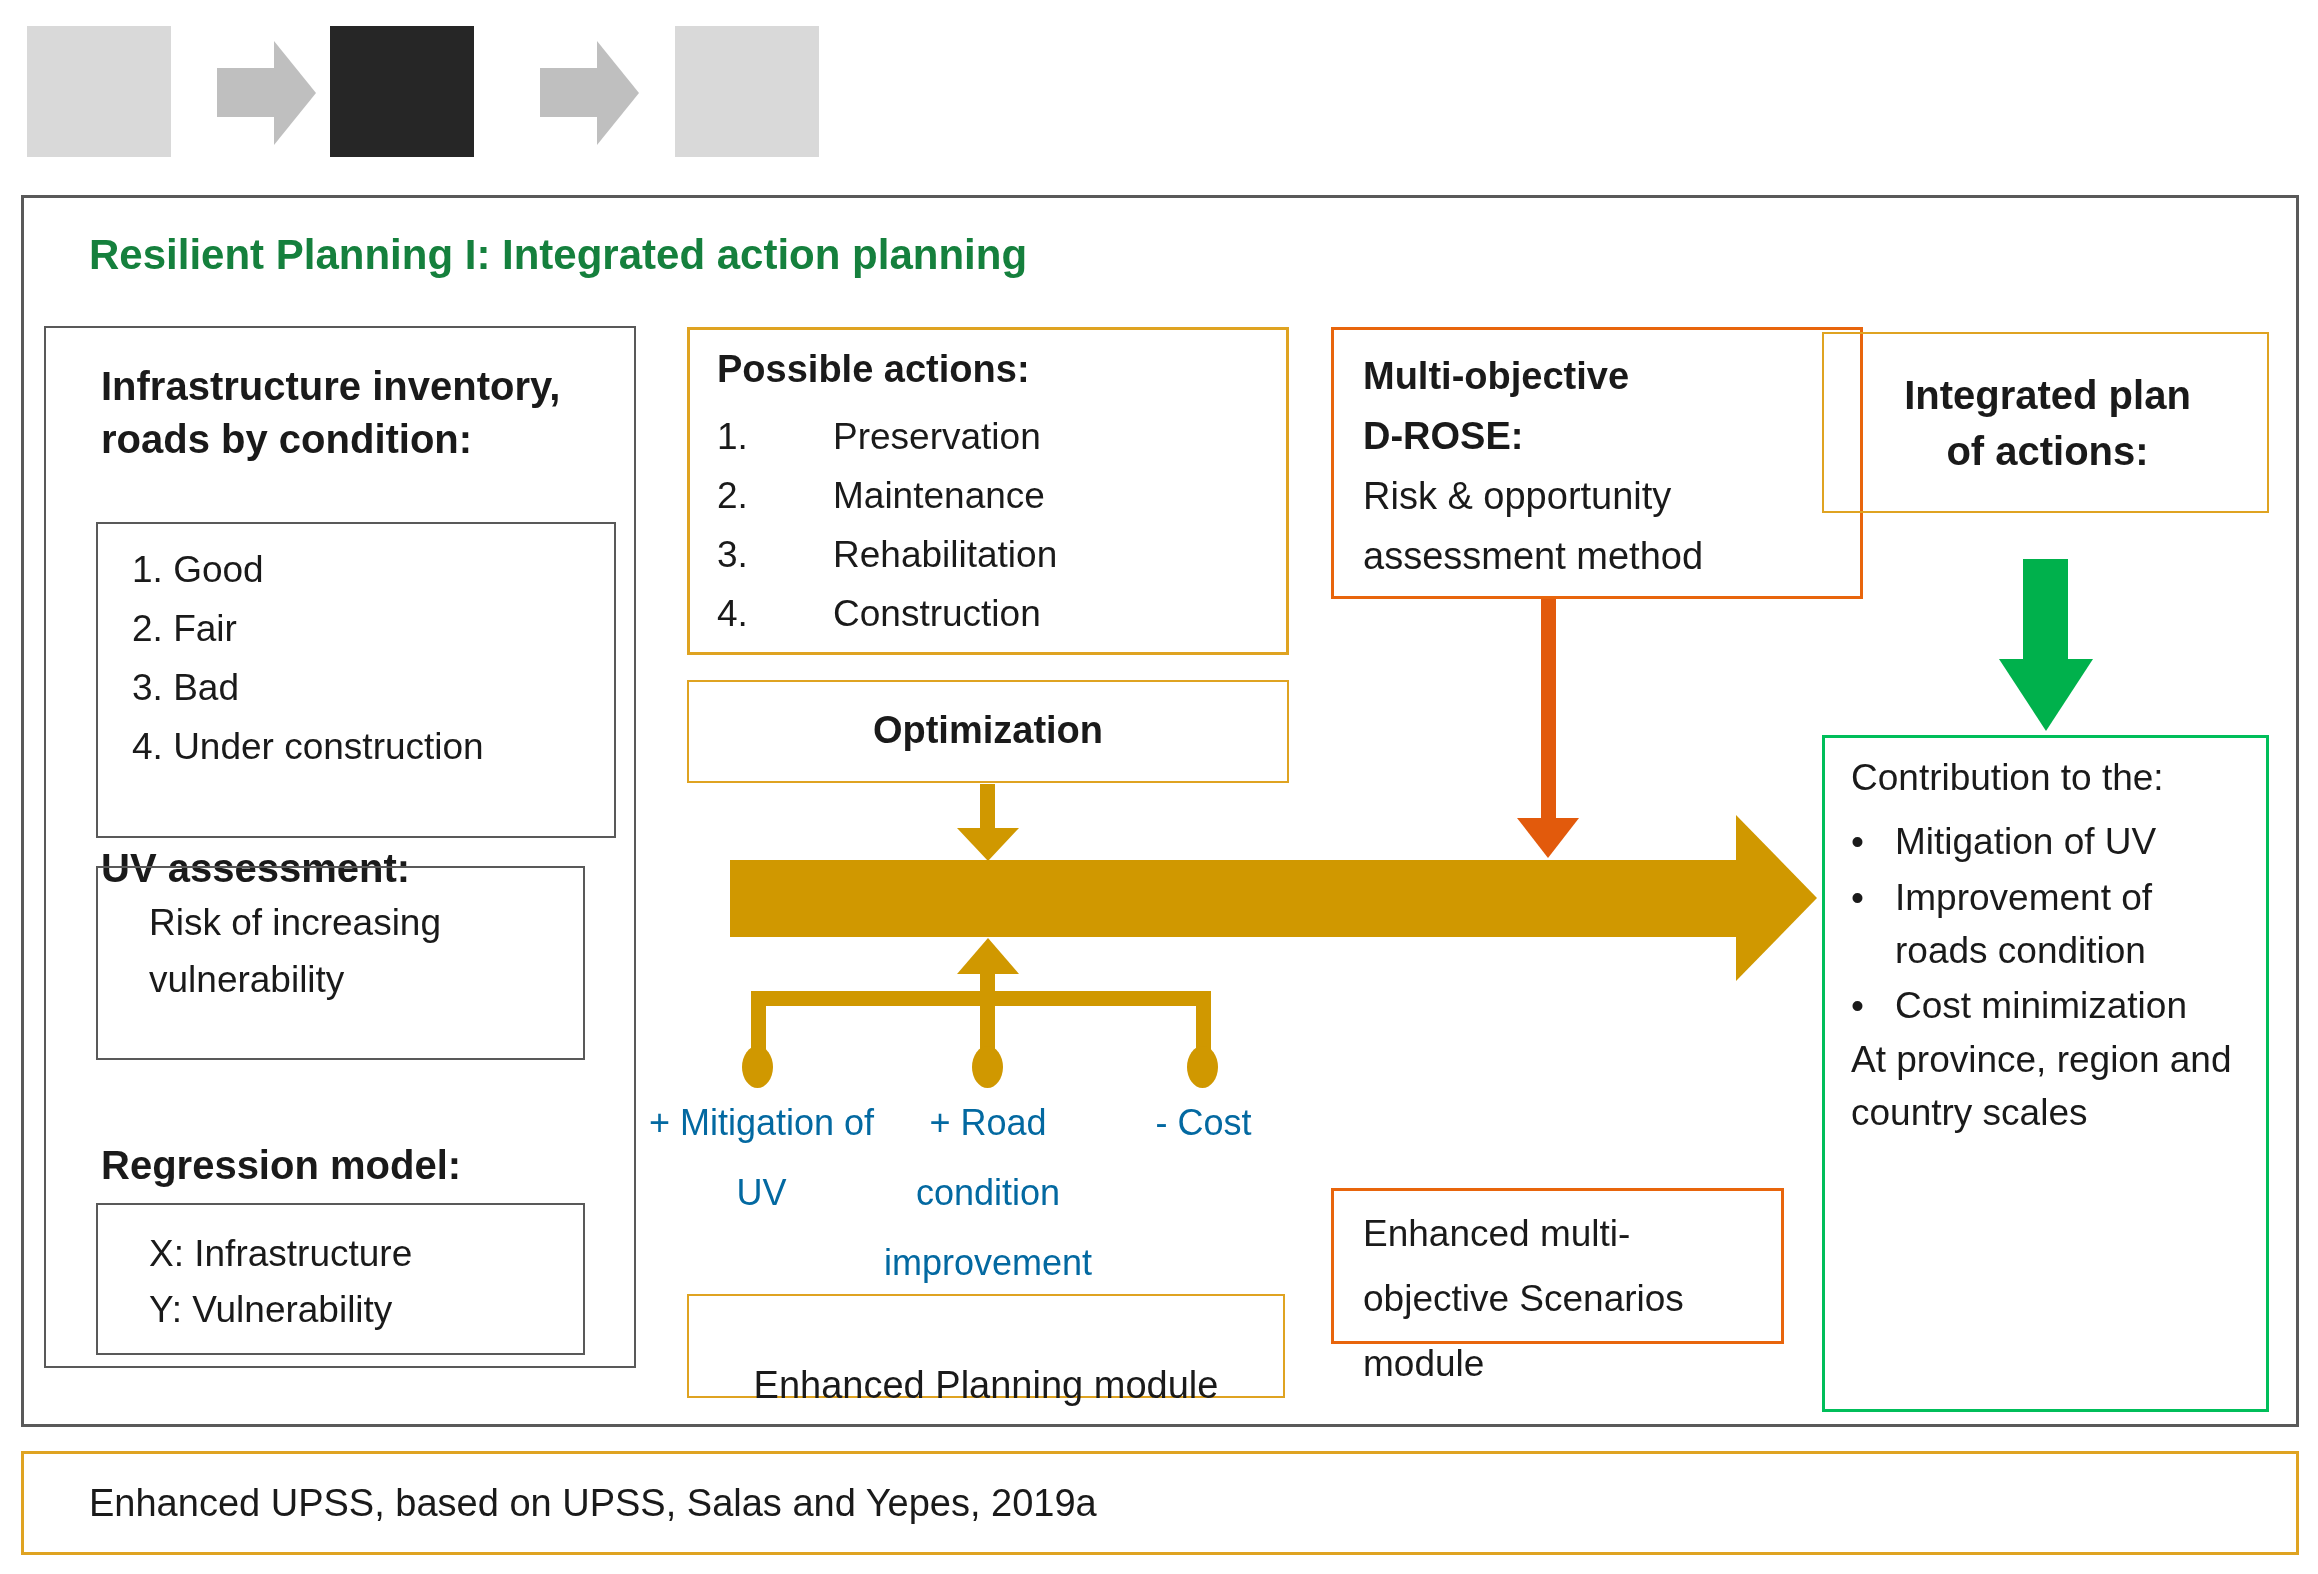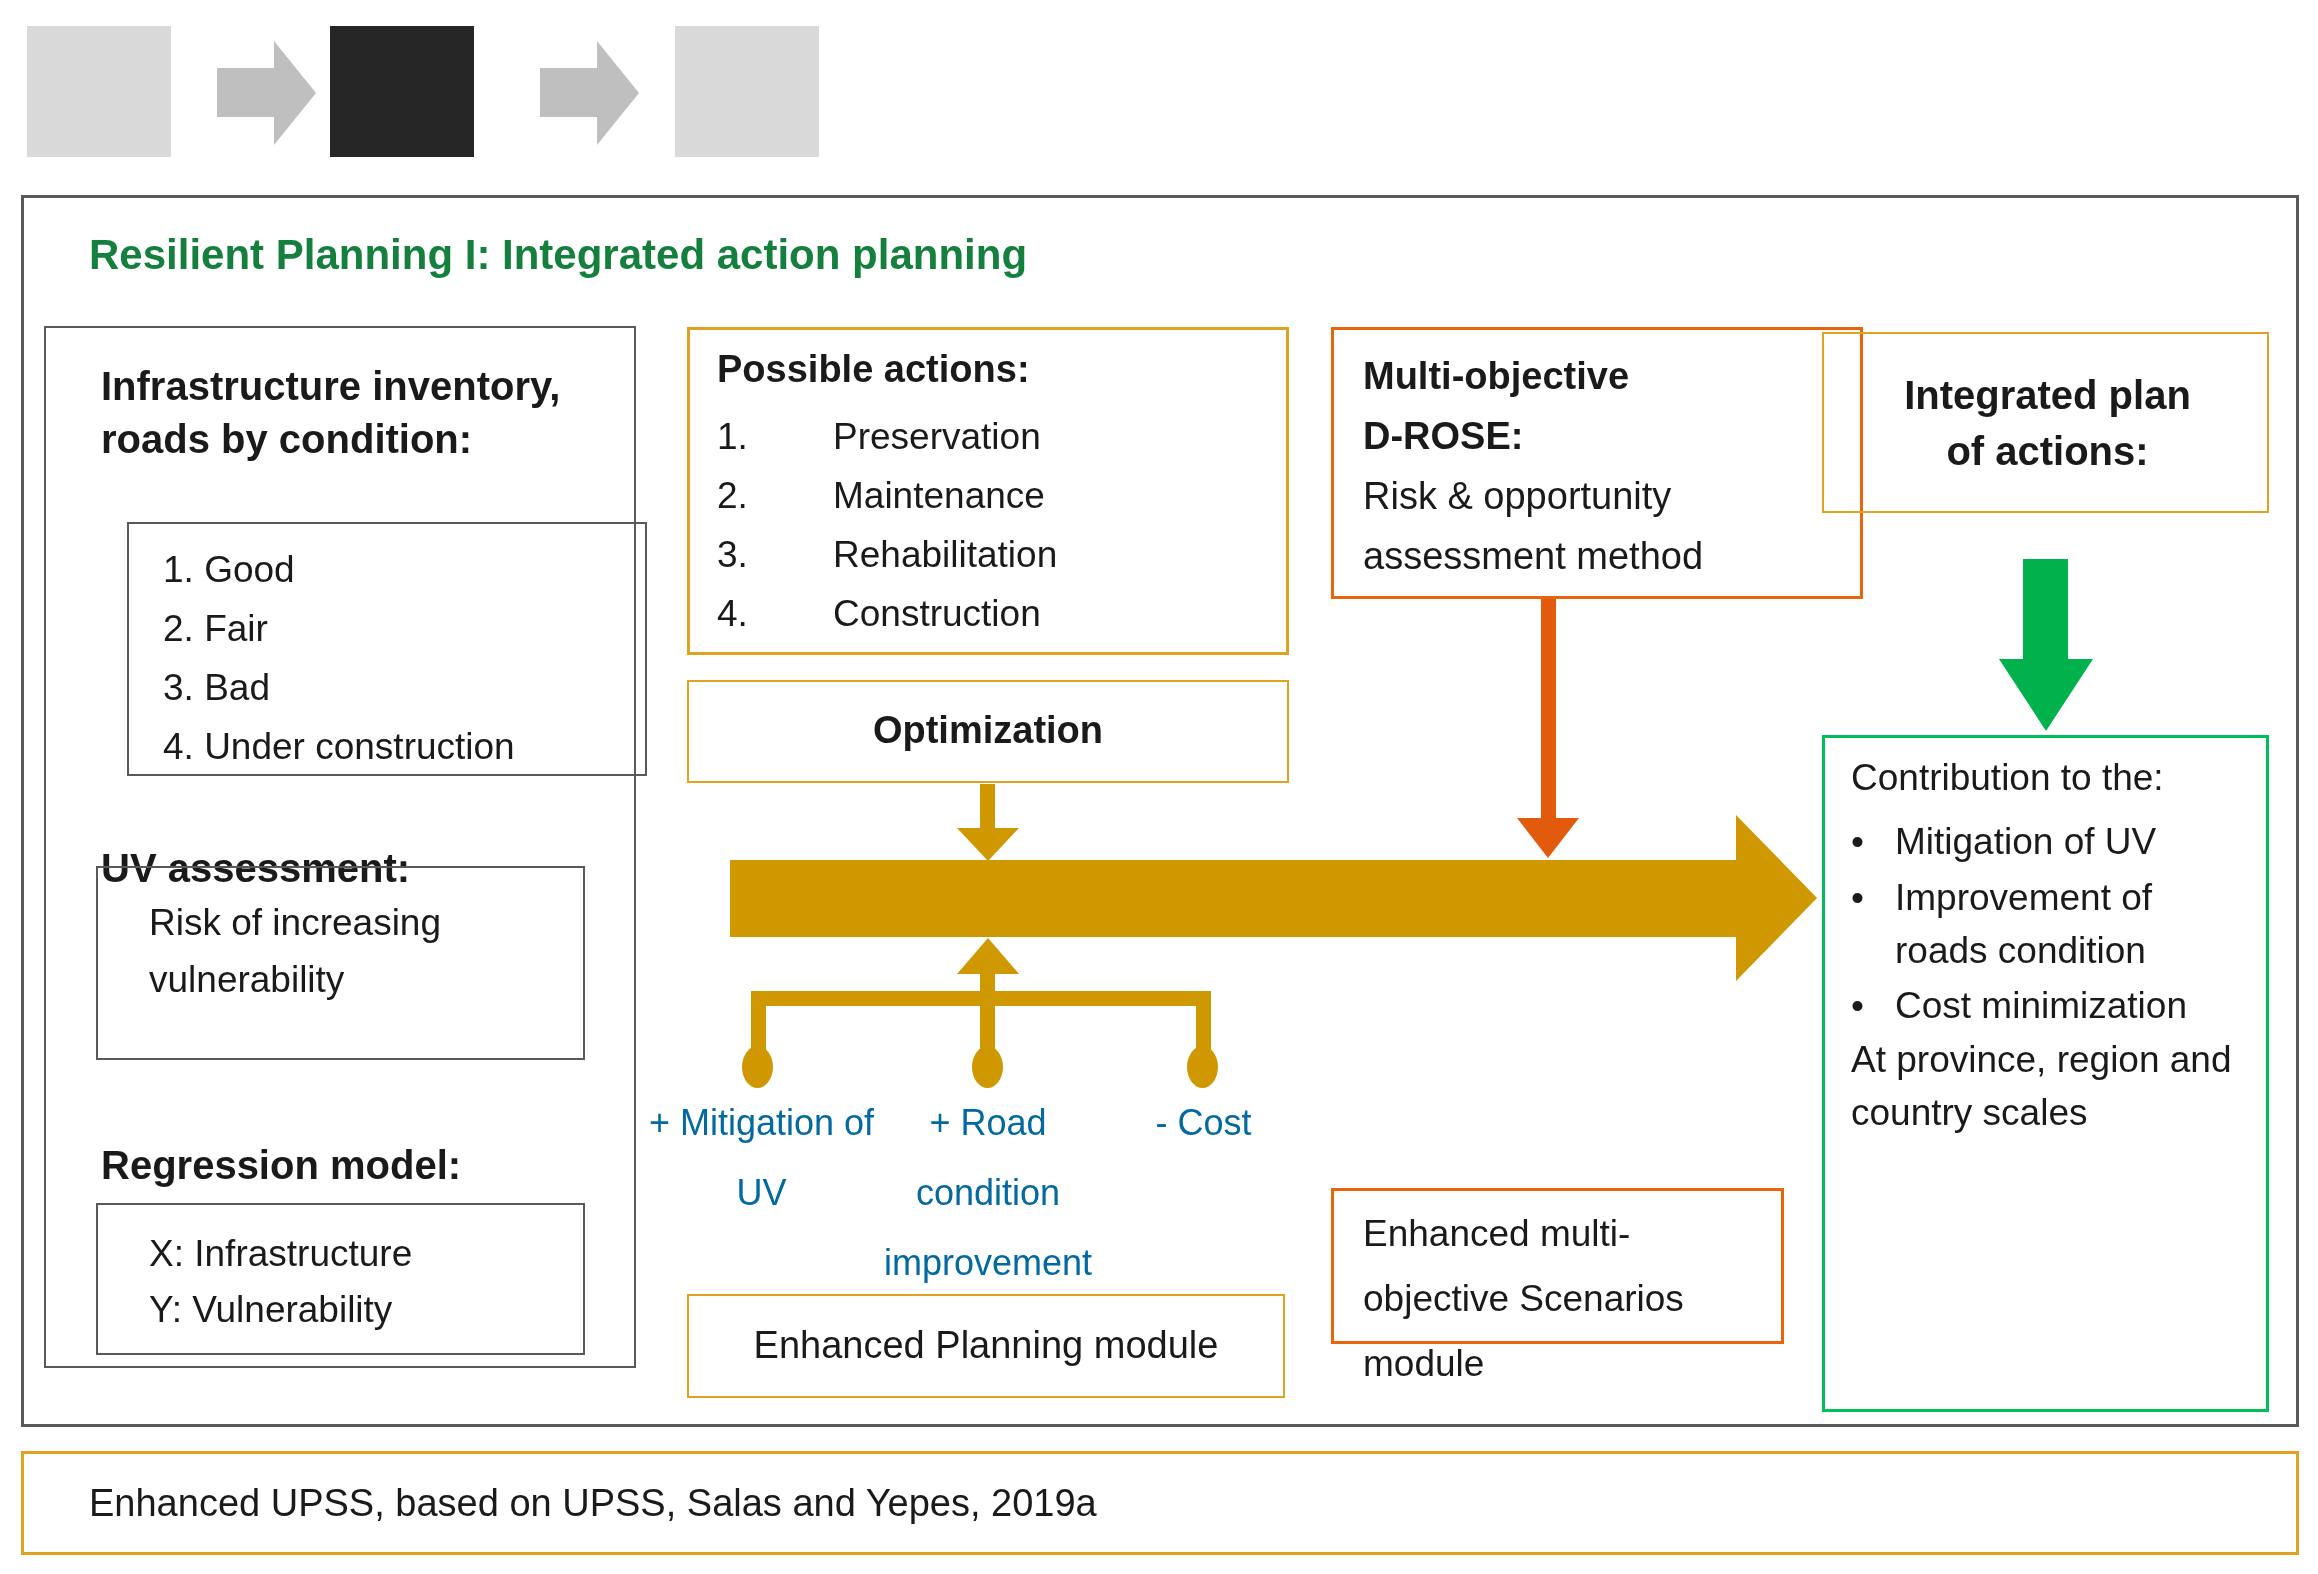--- a/index.html
+++ b/index.html
@@ -24,21 +24,21 @@
 
   
   .main-frame { left: 20.5px; top: 195px; width: 2278px; height: 1232px; border: 3.4px solid #595959; box-sizing: border-box; }
   .footer-frame { left: 20.5px; top: 1451px; width: 2278px; height: 104px; border: 3.4px solid #dfa321; box-sizing: border-box; }
 
   .page-title { left: 89px; top: 231px; font-size: 42px; font-weight: bold; color: #15803d; }
 
   
   .inventory-panel { left: 44px; top: 326px; width: 592px; height: 1042px; border: 2.7px solid #595959; box-sizing: border-box; }
   .inv-heading { left: 101px; top: 360px; width: 513px; font-size: 40px; font-weight: bold; line-height: 1.32; }
-  .conditions-box { left: 96px; top: 522px; width: 520px; height: 254px; border: 2.7px solid #595959; box-sizing: border-box; margin-left: 31px; }
+  .conditions-box { left: 96px; top: 522px; width: 520px; height: 316px; border: 2.7px solid #595959; box-sizing: border-box; }
   .conditions-box .list { position: absolute; left: 34px; top: 16.4px; font-size: 37px; line-height: 59px; }
   .uv-heading { left: 101px; top: 846px; font-size: 40px; font-weight: bold; }
   .uv-box { left: 96px; top: 866px; width: 489px; height: 194px; border: 2.7px solid #595959; box-sizing: border-box; padding-left: 8px; }
   .uv-box .txt { position: absolute; left: 51px; top: 26px; width: 383px; font-size: 37px; line-height: 57px; }
   .reg-heading { left: 101px; top: 1143px; font-size: 40px; font-weight: bold; }
   .reg-box { left: 96px; top: 1203px; width: 489px; height: 152px; border: 2.7px solid #595959; box-sizing: border-box; }
   .reg-box .txt { position: absolute; left: 51px; top: 20.5px; font-size: 37px; line-height: 56px; }
 
   
   .actions-box { left: 687px; top: 327px; width: 602px; height: 328px; border: 3.4px solid #dfa321; box-sizing: border-box; }
@@ -70,21 +70,21 @@
   .dot-left { left: 742px; top: 1046px; }
   .dot-center { left: 972px; top: 1046px; }
   .dot-right { left: 1187px; top: 1046px; }
 
   .obj-label { font-size: 36px; line-height: 70px; text-align: center; color: #0369a1; }
   .obj-label-left { left: 625px; top: 1088px; width: 273px; }
   .obj-label-center { left: 875px; top: 1088px; width: 226px; }
   .obj-label-right { left: 1101px; top: 1088px; width: 205px; }
 
   .planning-box { left: 687px; top: 1294px; width: 598px; height: 104px; border: 2.7px solid #dfa321; box-sizing: border-box; }
-  .planning-box .lbl { width: 100%; text-align: center; line-height: 98px; font-size: 38px; }
+  .planning-box .lbl { width: 100%; text-align: center; line-height: 98px; font-size: 38px; margin-top: 40px; }
 
   
   .drose-box { left: 1331px; top: 327px; width: 532px; height: 272px; border: 3.4px solid #e8650c; box-sizing: border-box; }
   .drose-box .inner { position: absolute; left: 29px; top: 16.4px; width: 391px; font-size: 38px; line-height: 60px; }
   .drose-box .b { font-weight: bold; }
   .drose-arrow-stem { left: 1541px; top: 599px; width: 15px; height: 219px; background: #e25a0c; }
   .drose-arrow-head { left: 1517px; top: 818px; width: 0; height: 0;
     border-top: 40px solid #e25a0c; border-left: 31px solid transparent; border-right: 31px solid transparent; }
 
   .scenarios-box { left: 1331px; top: 1188px; width: 453px; height: 156px; border: 3.4px solid #e8650c; box-sizing: border-box; }

